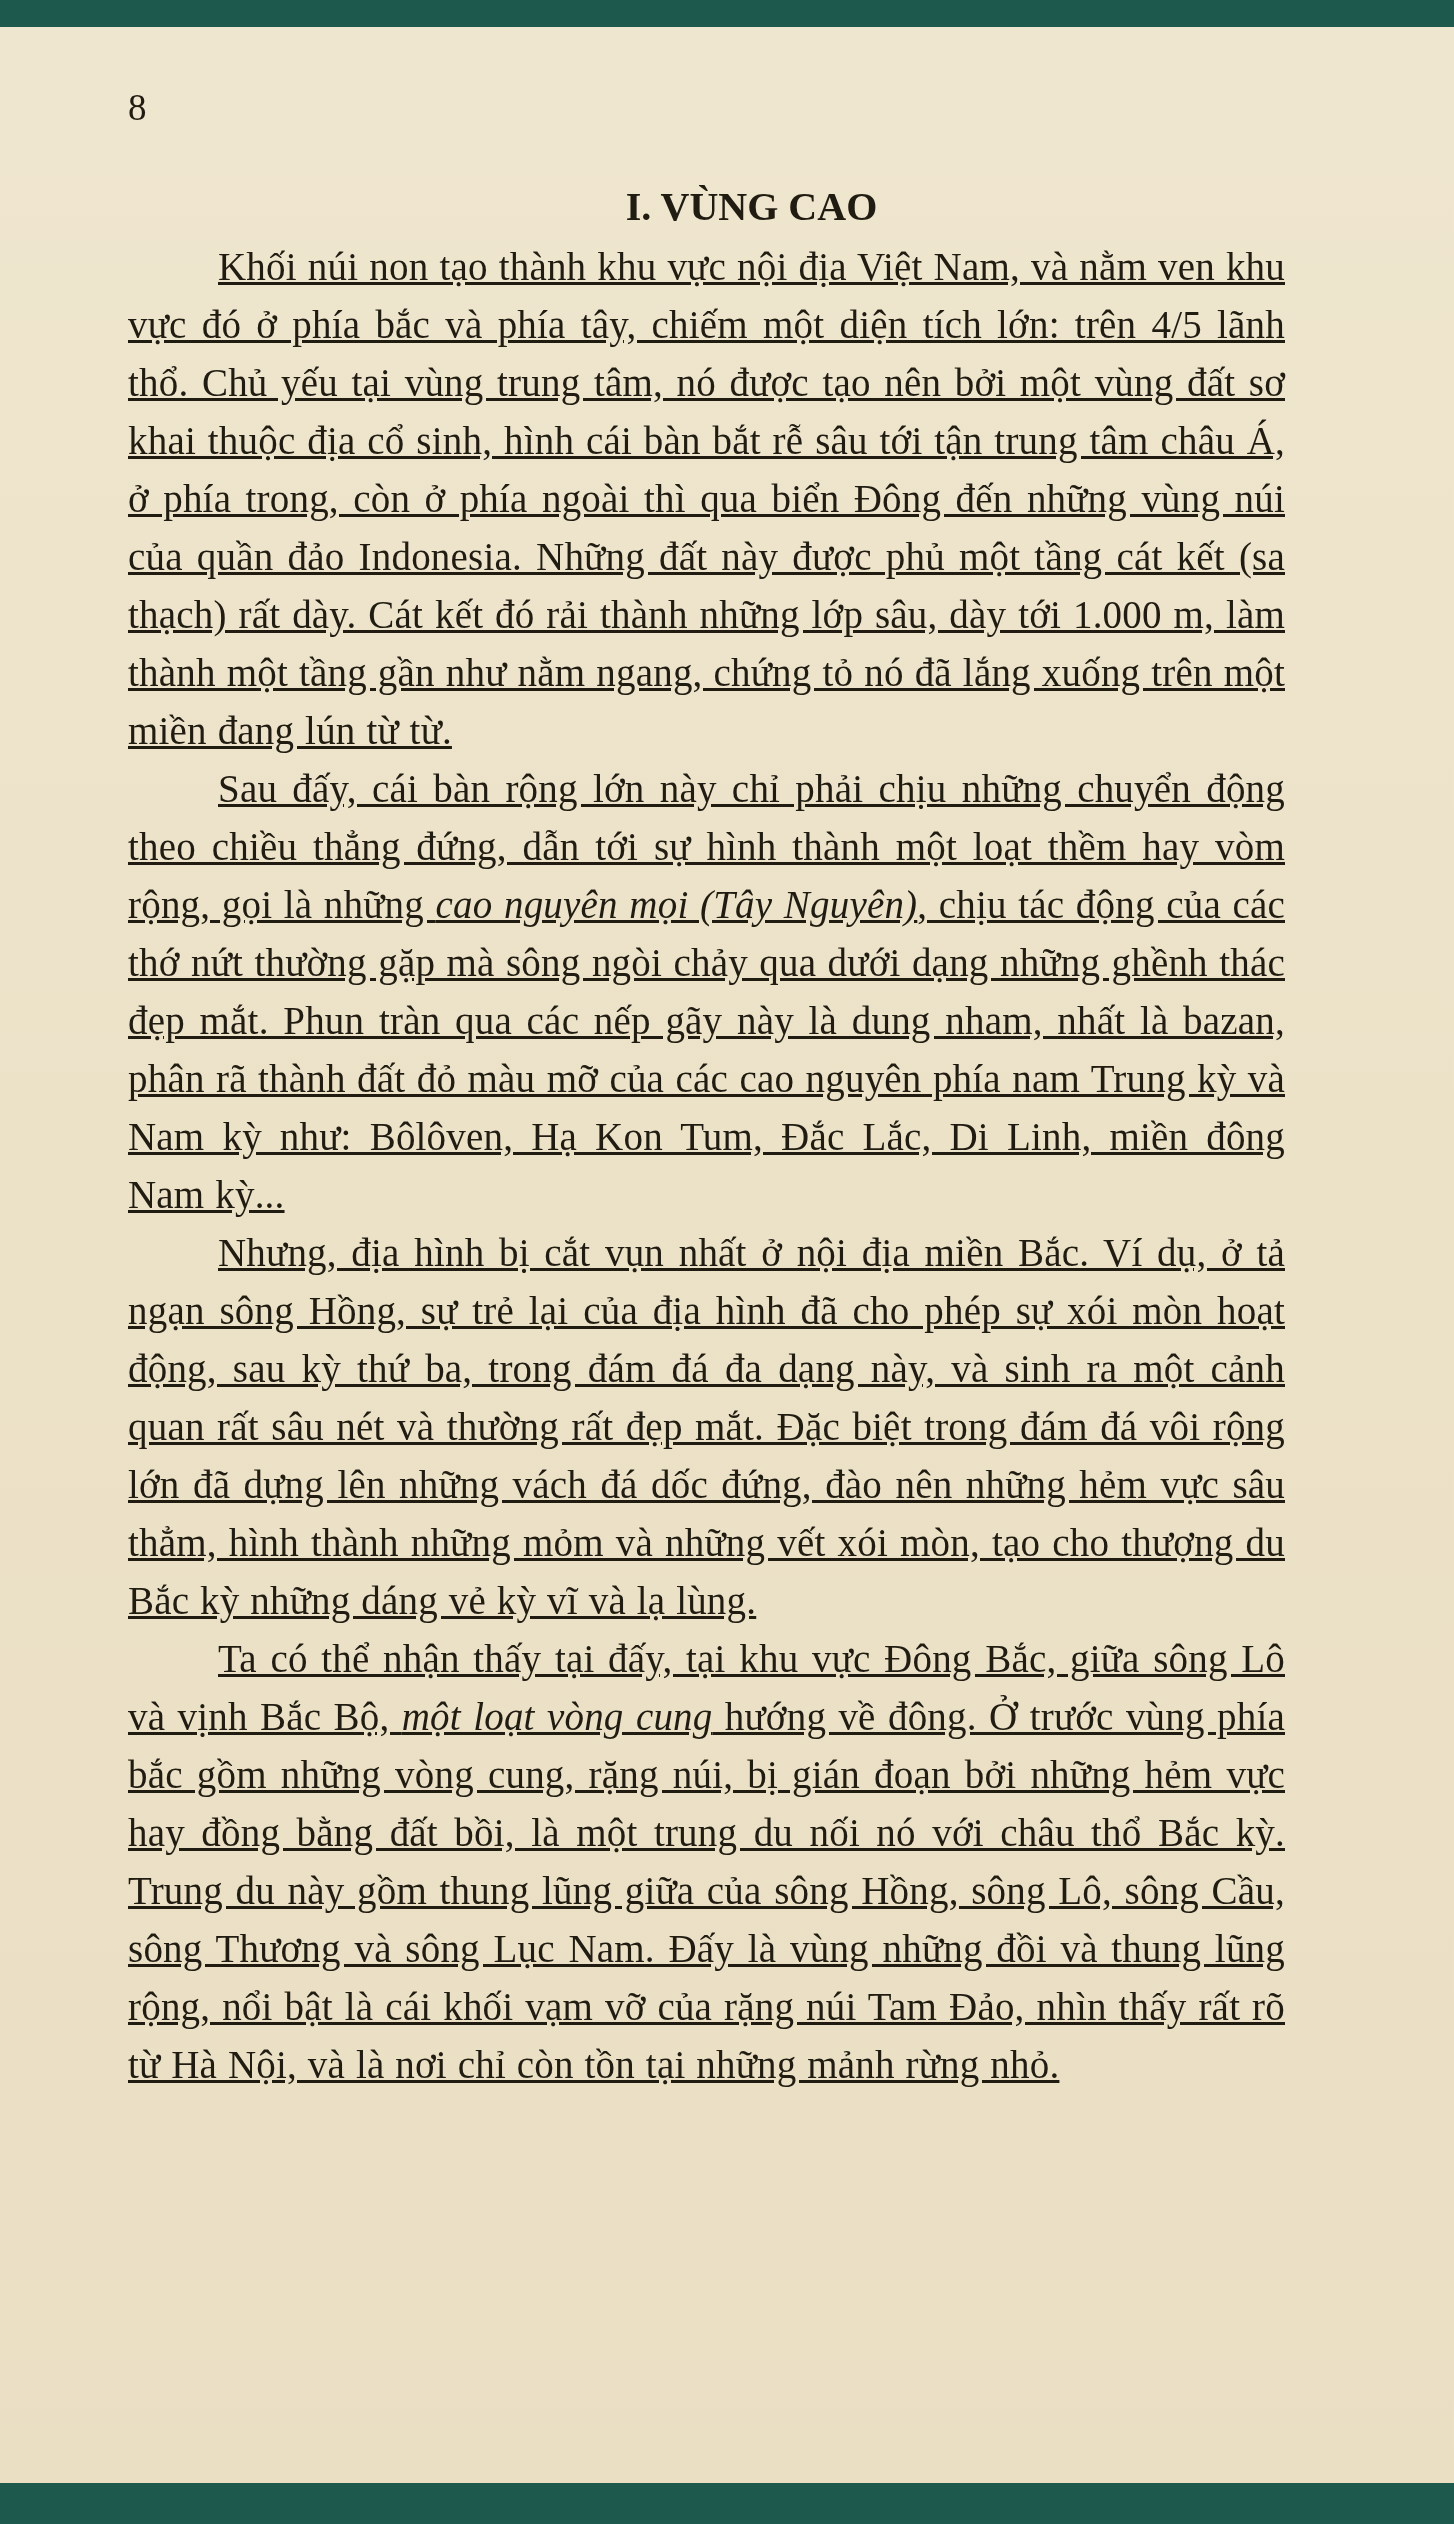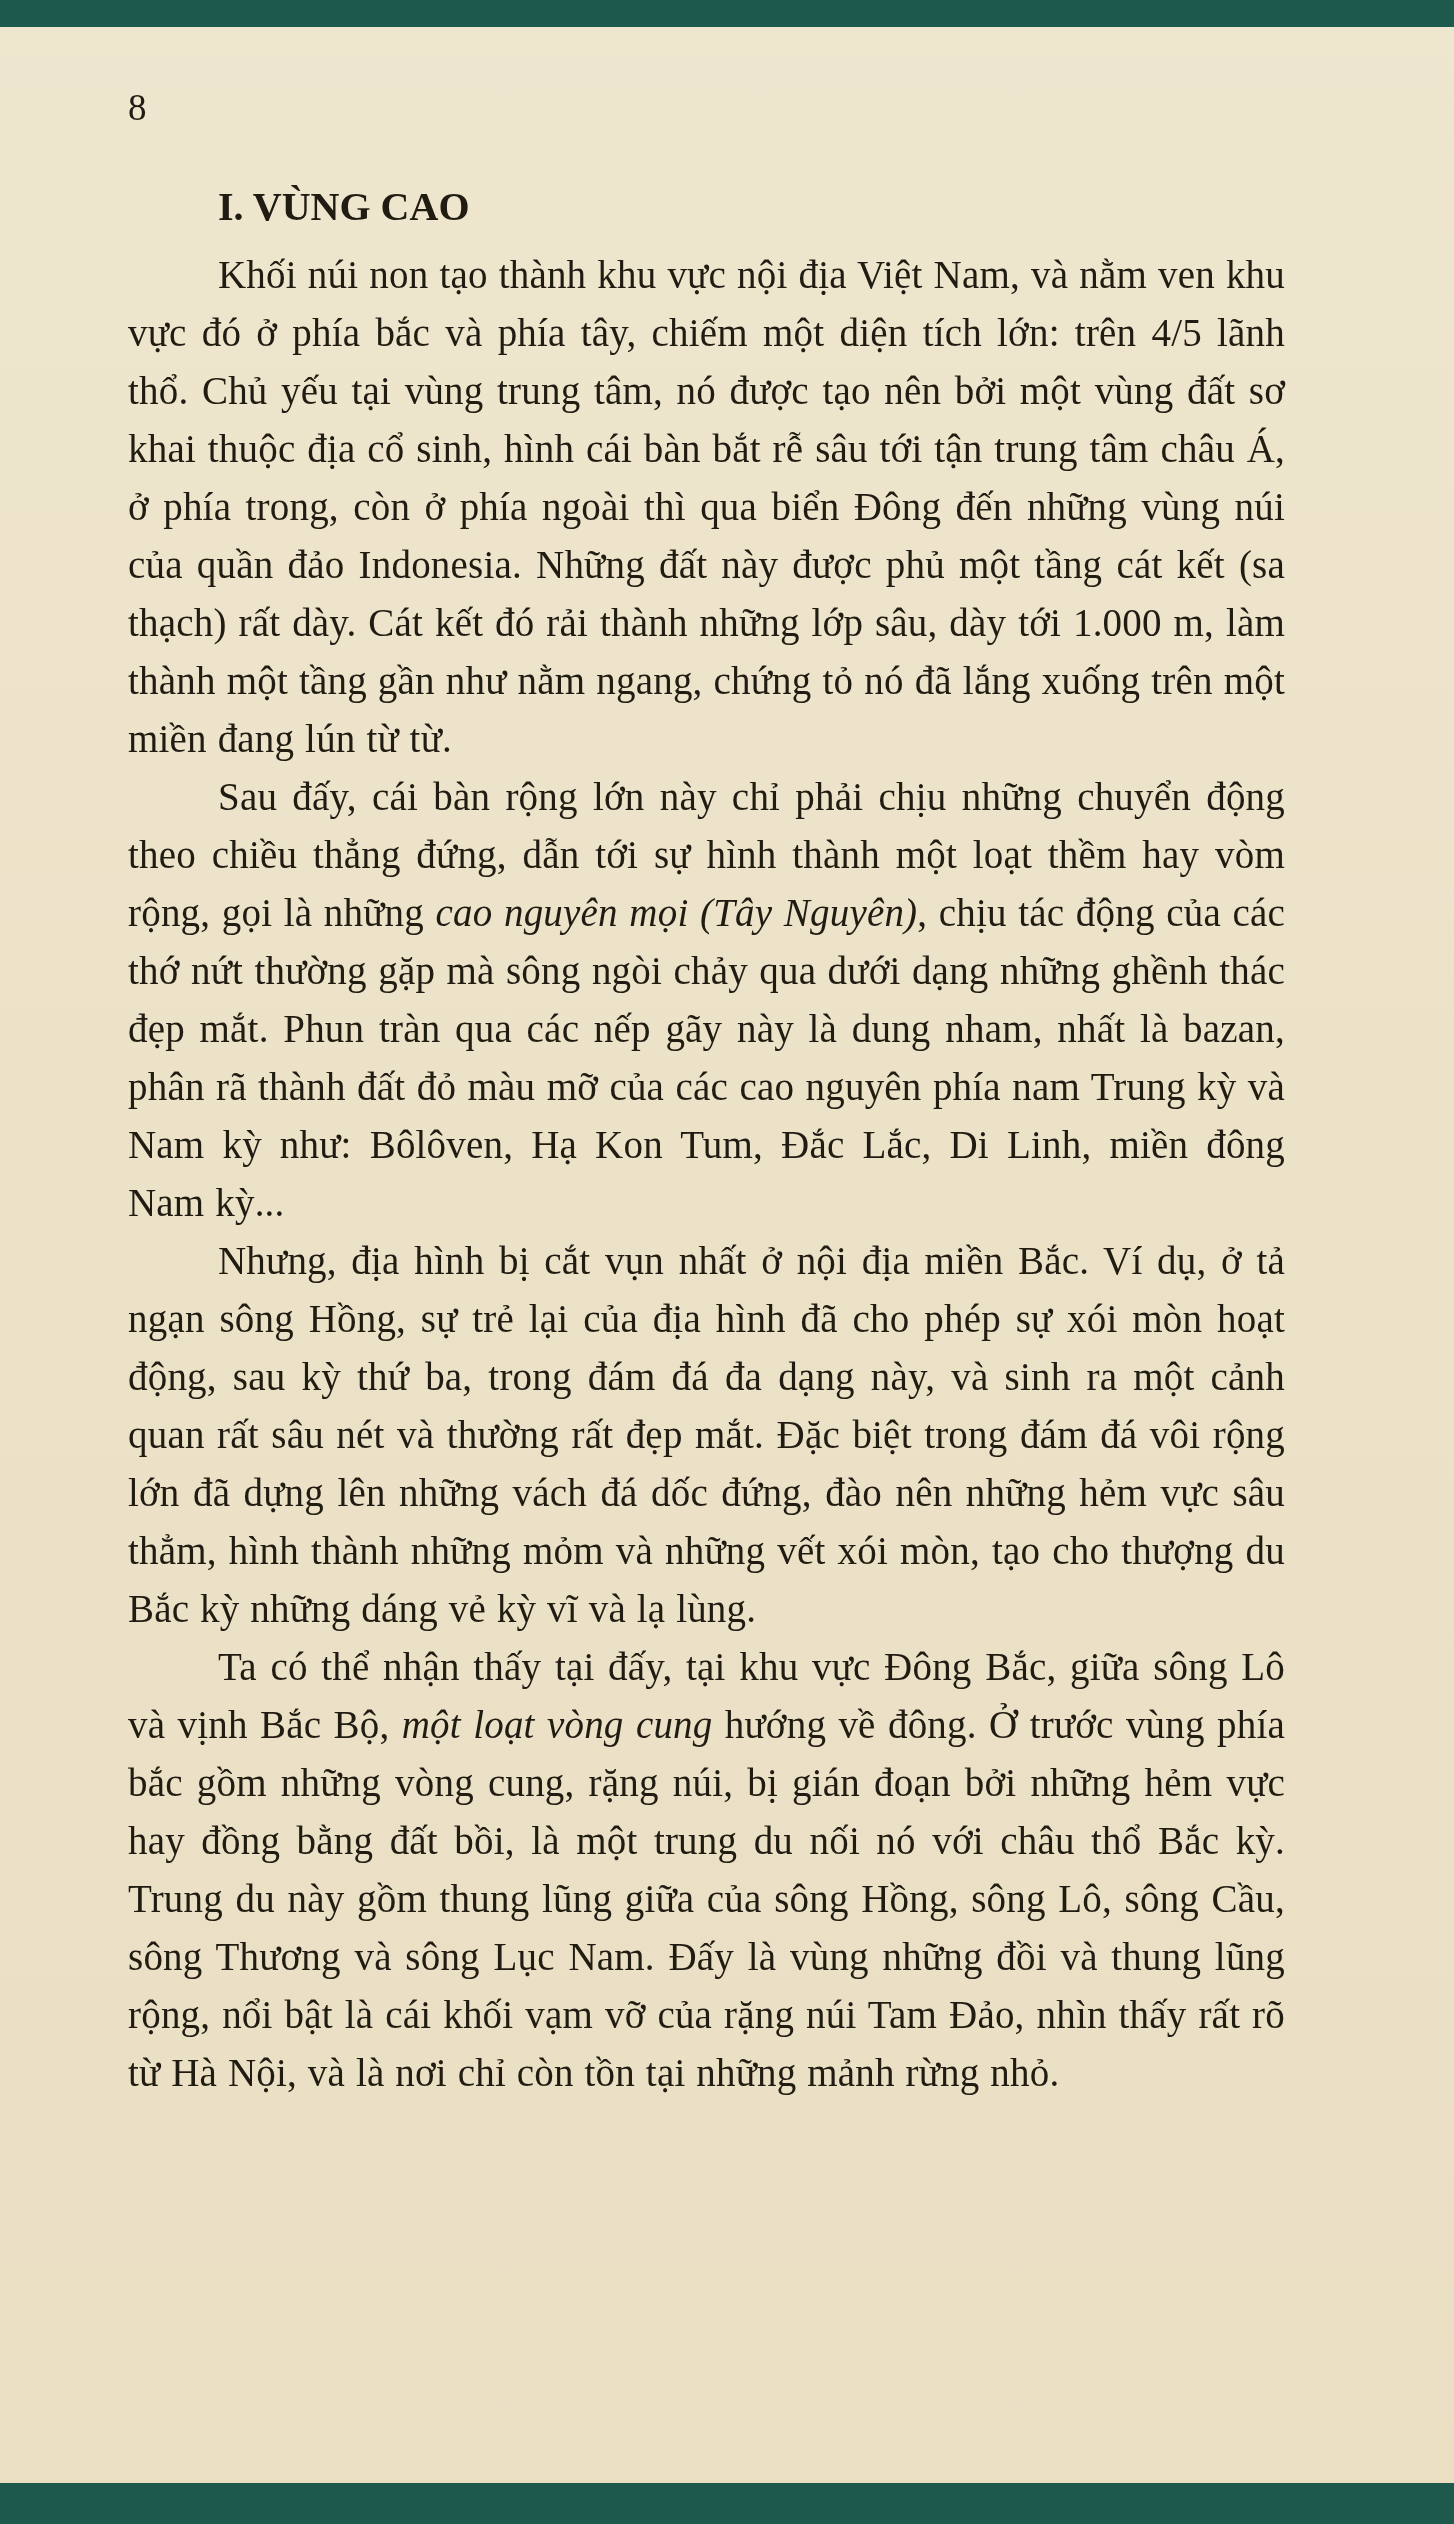--- a/index.html
+++ b/index.html
@@ -47,22 +47,23 @@
   }
   .running-header .running-title{
     letter-spacing:1.4px;
   }
   .section-heading{
     font-size:40px;
     font-weight:bold;
     margin:0;
     padding-left:90px;
     line-height:58px;
+    text-align:center;
   }
-  .body-text{margin-top:10px;}
+  .body-text{margin-top:2px;text-decoration:underline;}
   .body-paragraph{
     margin:0;
     font-size:39px;
     line-height:58px;
     text-align:justify;
     text-indent:90px;
     letter-spacing:0.2px;
     word-spacing:0.9px;
   }
   .body-paragraph em{

